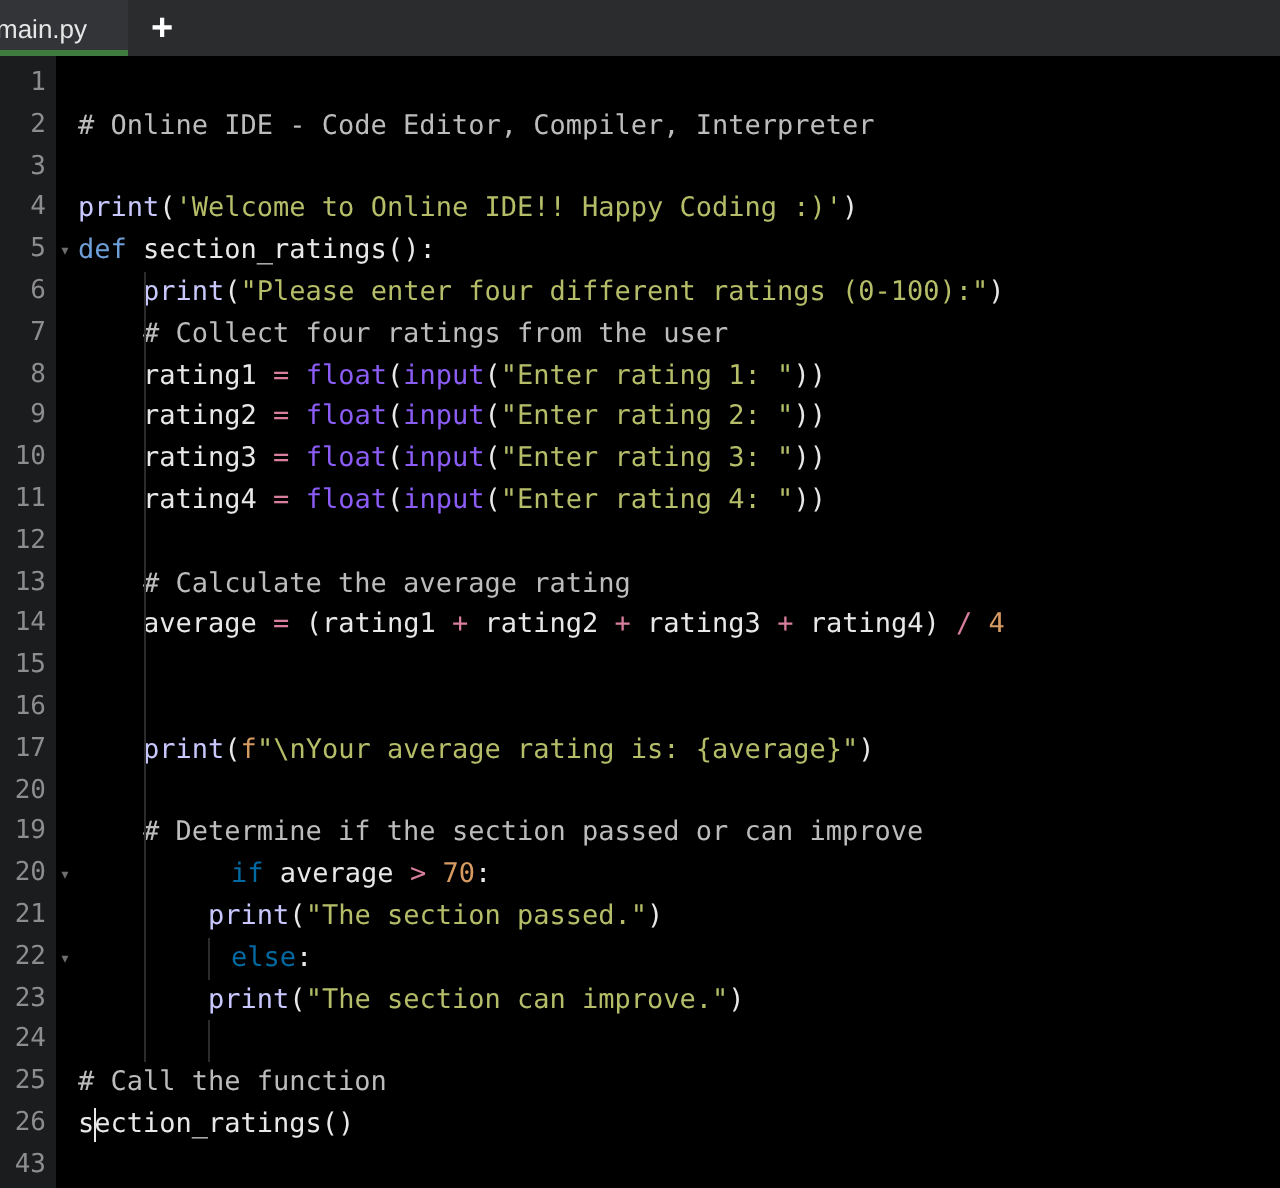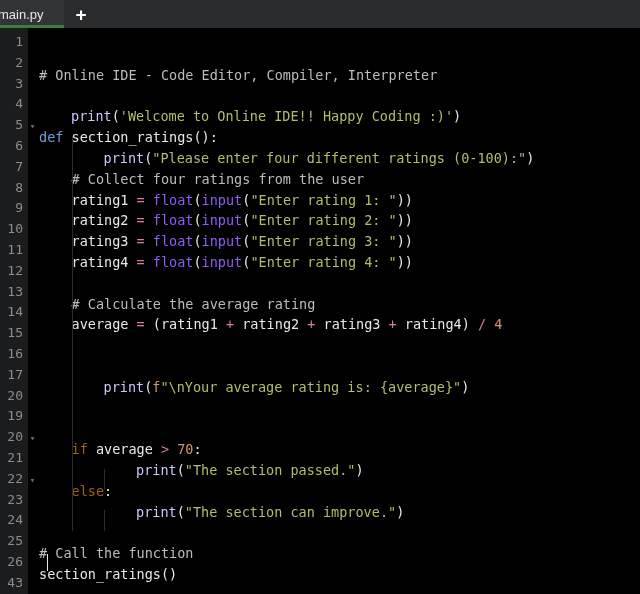--- a/index.html
+++ b/index.html
@@ -83,21 +83,21 @@
     width: 9px;
     background: #000000;
     flex: none;
     padding-top: 4px;
     box-sizing: border-box;
     position: relative;
   }
   #code {
     flex: 1;
     background: #000000;
-    padding-top: 16px;
+    padding-top: 4px;
     padding-left: 2px;
     box-sizing: border-box;
     position: relative;
   }
 
   .ln, .fold, .cl {
     height: 20.8px;
     line-height: 20.8px;
     font-size: 13.5px;
     white-space: pre;
@@ -115,23 +115,23 @@
     text-align: center;
     line-height: 22px;
   }
   .cl {
     color: #e8e8e8;
     font-family: "DejaVu Sans Mono", monospace;
   }
 
   
   .c-com  { color: #bcbcbc; }
-  .c-kw   { color: #a16207; }
+  .c-kw   { color: #0369a1; margin-left: 44px; }
   .c-def  { color: #6f9fd8; margin-top: 28px; }
-  .c-fn   { color: #c8c8ff; margin-left: 32px; }
+  .c-fn   { color: #c8c8ff; }
   .c-bi   { color: #8b5cf6; }
   .c-str  { color: #b5bd68; }
   .c-num  { color: #d79a61; }
   .c-op   { color: #d87f9e; }
   .c-pre  { color: #d79a61; }
   .c-pl   { color: #e8e8e8; }
 
   
   .guide {
     position: absolute;
@@ -232,21 +232,21 @@
       <div class="cl"><span class="c-pl">    </span><span class="c-pl">rating2 </span><span class="c-op">= </span><span class="c-bi">float</span><span class="c-pl">(</span><span class="c-bi">input</span><span class="c-pl">(</span><span class="c-str">"Enter rating 2: "</span><span class="c-pl">))</span></div>
       <div class="cl"><span class="c-pl">    </span><span class="c-pl">rating3 </span><span class="c-op">= </span><span class="c-bi">float</span><span class="c-pl">(</span><span class="c-bi">input</span><span class="c-pl">(</span><span class="c-str">"Enter rating 3: "</span><span class="c-pl">))</span></div>
       <div class="cl"><span class="c-pl">    </span><span class="c-pl">rating4 </span><span class="c-op">= </span><span class="c-bi">float</span><span class="c-pl">(</span><span class="c-bi">input</span><span class="c-pl">(</span><span class="c-str">"Enter rating 4: "</span><span class="c-pl">))</span></div>
       <div class="cl"></div>
       <div class="cl"><span class="c-pl">    </span><span class="c-com"># Calculate the average rating</span></div>
       <div class="cl"><span class="c-pl">    </span><span class="c-pl">average </span><span class="c-op">= </span><span class="c-pl">(rating1 </span><span class="c-op">+</span><span class="c-pl"> rating2 </span><span class="c-op">+</span><span class="c-pl"> rating3 </span><span class="c-op">+</span><span class="c-pl"> rating4) </span><span class="c-op">/</span><span class="c-num"> 4</span></div>
       <div class="cl"></div>
       <div class="cl"></div>
       <div class="cl"><span class="c-pl">    </span><span class="c-fn">print</span><span class="c-pl">(</span><span class="c-pre">f</span><span class="c-str">"\nYour average rating is: {average}"</span><span class="c-pl">)</span></div>
       <div class="cl"></div>
-      <div class="cl"><span class="c-pl">    </span></div>
+      <div class="cl"><span class="c-pl">    </span><span class="c-com"># Determine if the section passed or can improve</span></div>
       <div class="cl"><span class="c-pl">    </span><span class="c-kw">if</span><span class="c-pl"> average </span><span class="c-op">&gt;</span><span class="c-num"> 70</span><span class="c-pl">:</span></div>
       <div class="cl"><span class="c-pl">        </span><span class="c-fn">print</span><span class="c-pl">(</span><span class="c-str">"The section passed."</span><span class="c-pl">)</span></div>
       <div class="cl"><span class="c-pl">    </span><span class="c-kw">else</span><span class="c-pl">:</span></div>
       <div class="cl"><span class="c-pl">        </span><span class="c-fn">print</span><span class="c-pl">(</span><span class="c-str">"The section can improve."</span><span class="c-pl">)</span></div>
       <div class="cl"></div>
       <div class="cl"><span class="c-com"># Call the function</span></div>
       <div class="cl"><span class="c-pl">section_ratings</span><span class="c-pl">()</span></div>
       <div class="guide" style="left: 34.52px; top: 108px; height: 395.2px;"></div>
       <div class="guide" style="left: 67.04px; top: 440.8px; height: 20.8px;"></div>
       <div class="guide" style="left: 67.04px; top: 482.4px; height: 20.8px;"></div>

